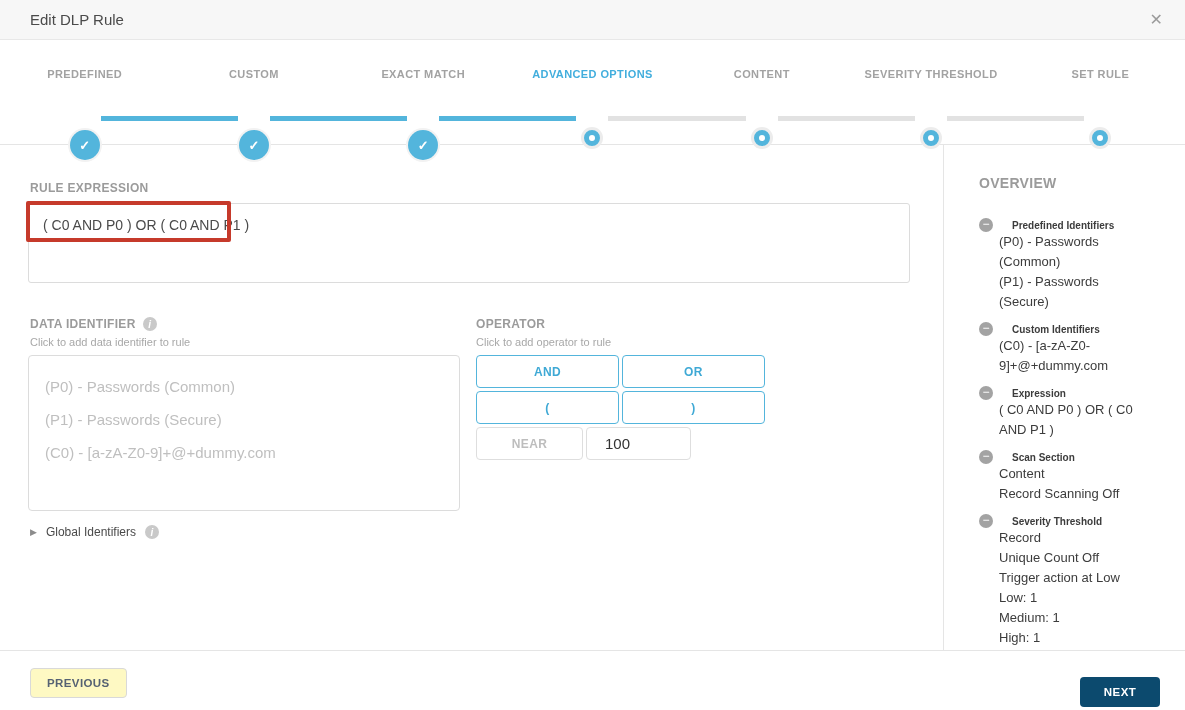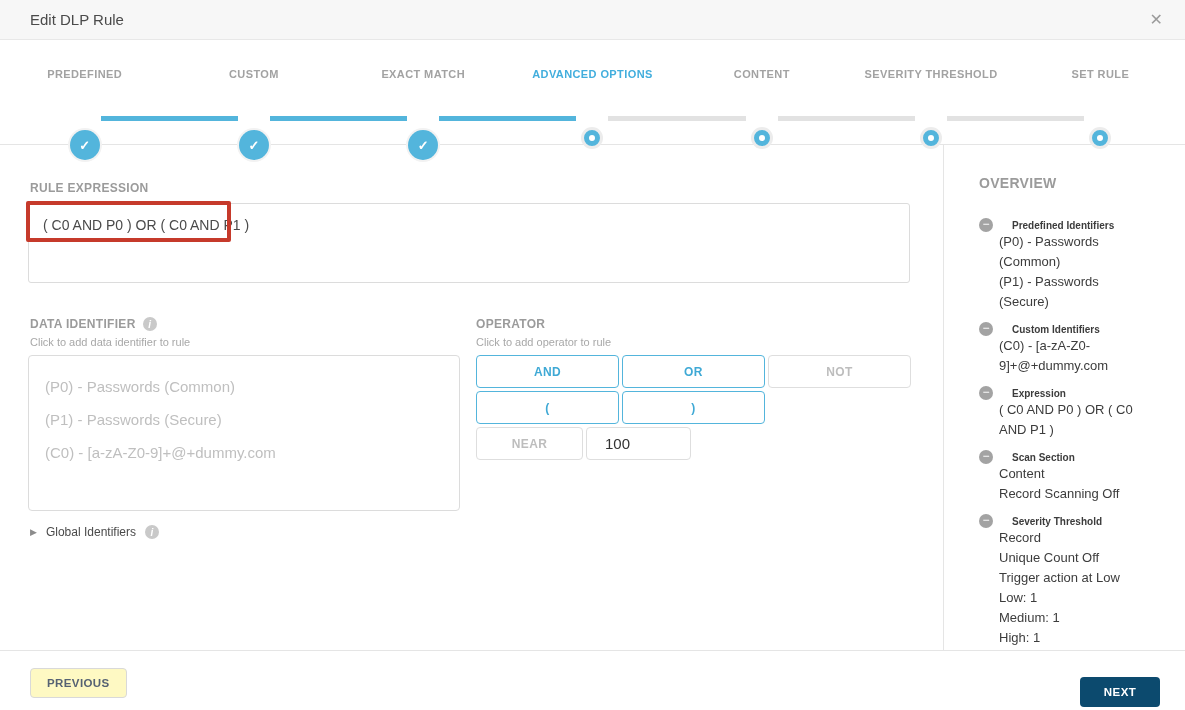--- a/index.html
+++ b/index.html
@@ -171,21 +171,20 @@
     <span class="gtext">Global Identifiers</span>
     <span class="info-icon">i</span>
   </div>
 
   <div class="sec-label op-label">OPERATOR</div>
   <div class="hint op-hint">Click to add operator to rule</div>
   <div class="op-grid">
     <div class="op-row">
       <button class="op-btn">AND</button>
       <button class="op-btn">OR</button>
-      <button class="op-btn disabled">NOT</button>
     </div>
     <div class="op-row">
       <button class="op-btn">(</button>
       <button class="op-btn">)</button>
     </div>
     <div class="op-row">
       <button class="op-btn disabled near">NEAR</button>
       <input class="near-input" type="text" value="100" style="">
     </div>
   </div>

